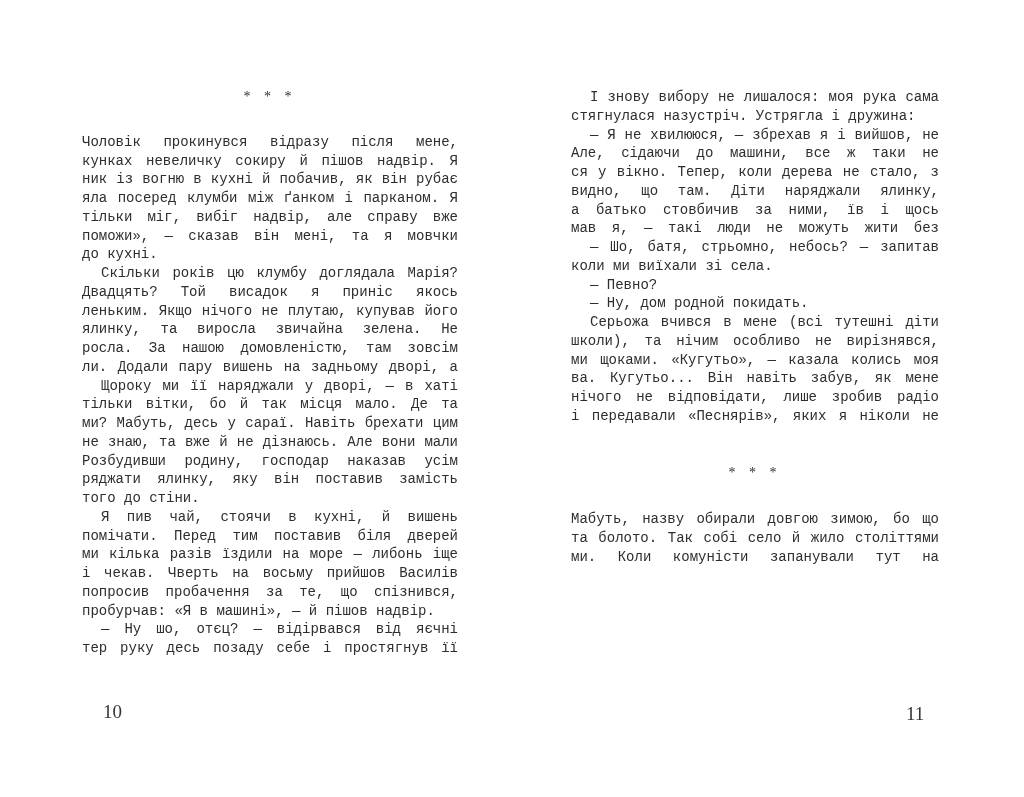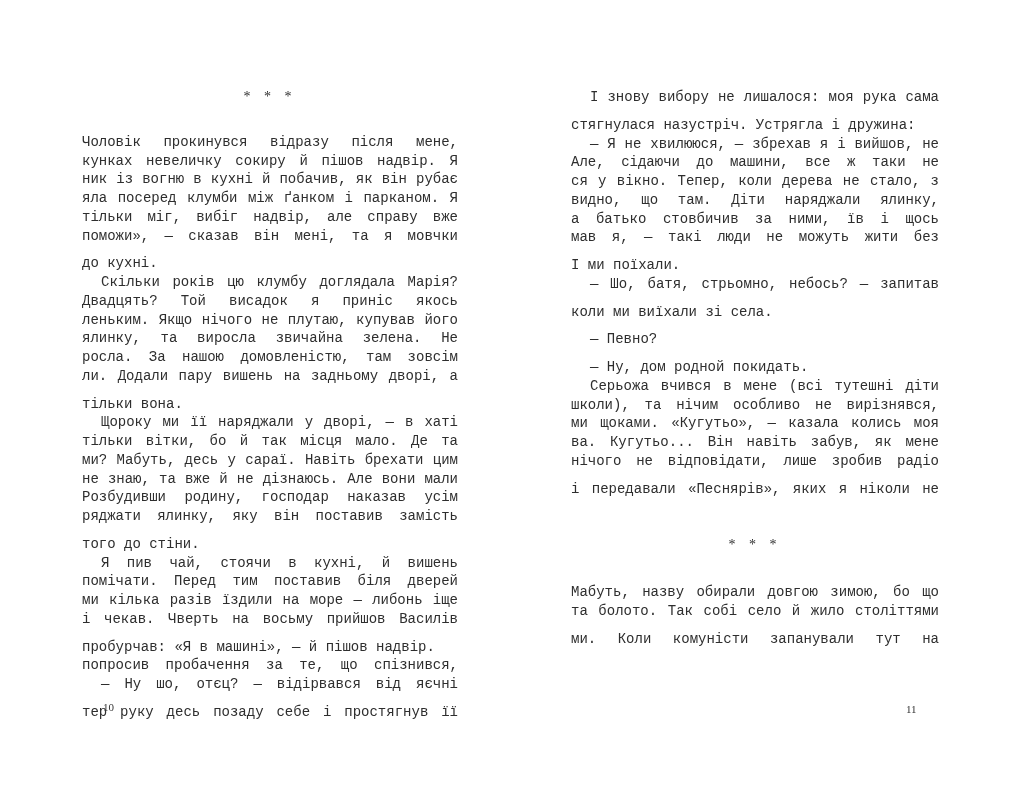--- a/index.html
+++ b/index.html
@@ -33,38 +33,37 @@
     font-size: 14px;
     line-height: 18.75px;
     height: 18.75px;
     overflow: hidden;
     text-align: justify;
     text-align-last: justify;
     white-space: normal;
   }
   .line.para-end {
     text-align-last: left;
-    margin-top: 9px;
   }
   .line.indent {
     text-indent: 19px;
   }
   .separator {
     font-size: 14px;
     line-height: 18.75px;
     height: 18.75px;
     text-align: center;
     letter-spacing: 5px;
     color: #2e2e2e;
   }
   .separator.sep-top { margin-bottom: 26px; }
   .separator.sep-mid { margin-top: 38px; margin-bottom: 28px; }
   .page-number {
     position: absolute;
-    font-size: 11px;
+    font-size: 19px;
     color: #343434;
   }
   #page-number-left { left: 103px; top: 701px; }
   #page-number-right { left: 906px; top: 703px; }
 </style>
 </head>
 <body>
 
 <div id="book-spread">
 
@@ -79,58 +78,56 @@
         <div class="line">поможи», — сказав він мені, та я мовчки розвернувся й пішов</div>
         <div class="line para-end">до кухні.</div>
       </div>
       <div class="paragraph">
         <div class="line indent">Скільки років цю клумбу доглядала Марія? П’ятнадцять?</div>
         <div class="line">Двадцять? Той висадок я приніс якось навесні, зовсім ма-</div>
         <div class="line">леньким. Якщо нічого не плутаю, купував його як блакитну</div>
         <div class="line">ялинку, та виросла звичайна зелена. Не відразу, проте ви-</div>
         <div class="line">росла. За нашою домовленістю, там зовсім нічого не саджа-</div>
         <div class="line">ли. Додали пару вишень на задньому дворі, а спочатку була</div>
-        <div class="line para-end">тільки вона.</div>
       </div>
       <div class="paragraph">
         <div class="line indent">Щороку ми її наряджали у дворі, — в хаті Марія дозволяла</div>
         <div class="line">тільки вітки, бо й так місця мало. Де та шабатурка з іграшка-</div>
         <div class="line">ми? Мабуть, десь у сараї. Навіть брехати цим не доведеться:</div>
         <div class="line">не знаю, та вже й не дізнаюсь. Але вони мали свої іграшки.</div>
         <div class="line">Розбудивши родину, господар наказав усім швиденько на-</div>
         <div class="line">ряджати ялинку, яку він поставив замість столу, посунувши</div>
         <div class="line para-end">того до стіни.</div>
       </div>
       <div class="paragraph">
         <div class="line indent">Я пив чай, стоячи в кухні, й вишень намагався нічого не</div>
         <div class="line">помічати. Перед тим поставив біля дверей чемодан, із яким</div>
         <div class="line">ми кілька разів їздили на море — либонь іще в сімдесятих, —</div>
         <div class="line">і чекав. Чверть на восьму прийшов Василів син, навіть не</div>
+        <div class="line">попросив пробачення за те, що спізнився, взяв мою валізу,</div>
         <div class="line para-end">пробурчав: «Я в машині», — й пішов надвір.</div>
-        <div class="line">попросив пробачення за те, що спізнився, взяв мою валізу,</div>
       </div>
       <div class="paragraph">
         <div class="line indent">— Ну шо, отєц? — відірвався від яєчні новий господар, ви-</div>
         <div class="line para-end">тер руку десь позаду себе і простягнув її мені. — Бувай.</div>
       </div>
     </div>
 
   <div id="page-right-content" class="page-content">
       <div class="paragraph">
         <div class="line indent">І знову вибору не лишалося: моя рука сама собою про-</div>
         <div class="line para-end">стягнулася назустріч. Устрягла і дружина:</div>
       </div>
       <div class="paragraph">
         <div class="line indent">— Я не хвилююся, — збрехав я і вийшов, не обертаючись.</div>
         <div class="line">Але, сідаючи до машини, все ж таки не втримався і подивив-</div>
         <div class="line">ся у вікно. Тепер, коли дерева не стало, з вулиці було добре</div>
         <div class="line">видно, що там. Діти наряджали ялинку, стоячи на табуретах,</div>
         <div class="line">а батько стовбичив за ними, їв і щось пояснював, указуючи</div>
         <div class="line">мав я, — такі люди не можуть жити без високих парканів».</div>
-        <div class="line para-end">І ми поїхали.</div>
       </div>
       <div class="paragraph">
         <div class="line indent">— Шо, батя, стрьомно, небось? — запитав мене сусідів син,</div>
         <div class="line para-end">коли ми виїхали зі села.</div>
       </div>
       <div class="paragraph">
         <div class="line para-end indent">— Певно?</div>
       </div>
       <div class="paragraph">
         <div class="line para-end indent">— Ну, дом родной покидать.</div>

